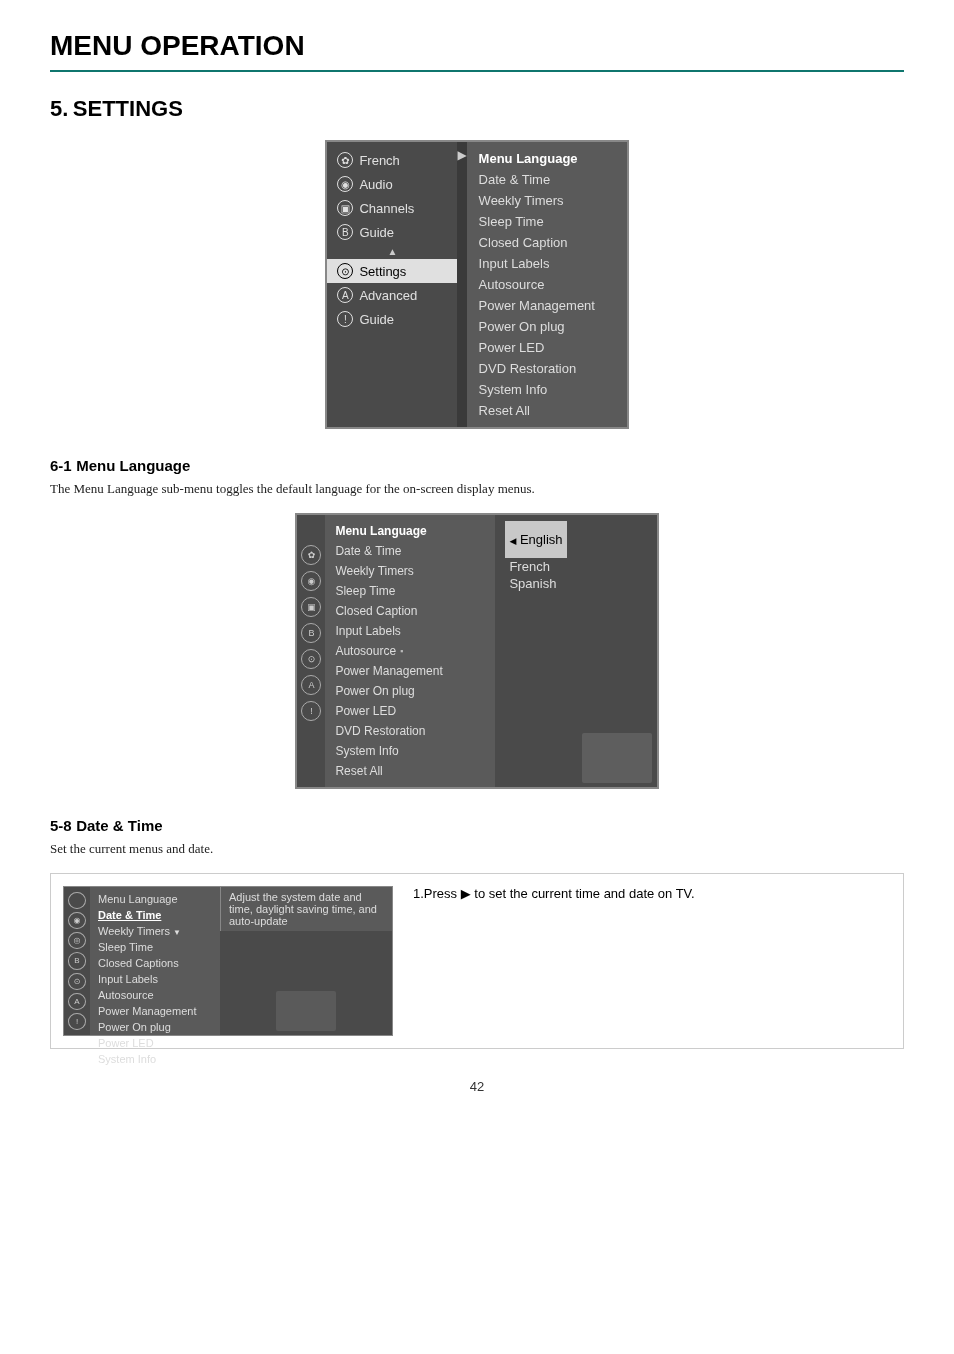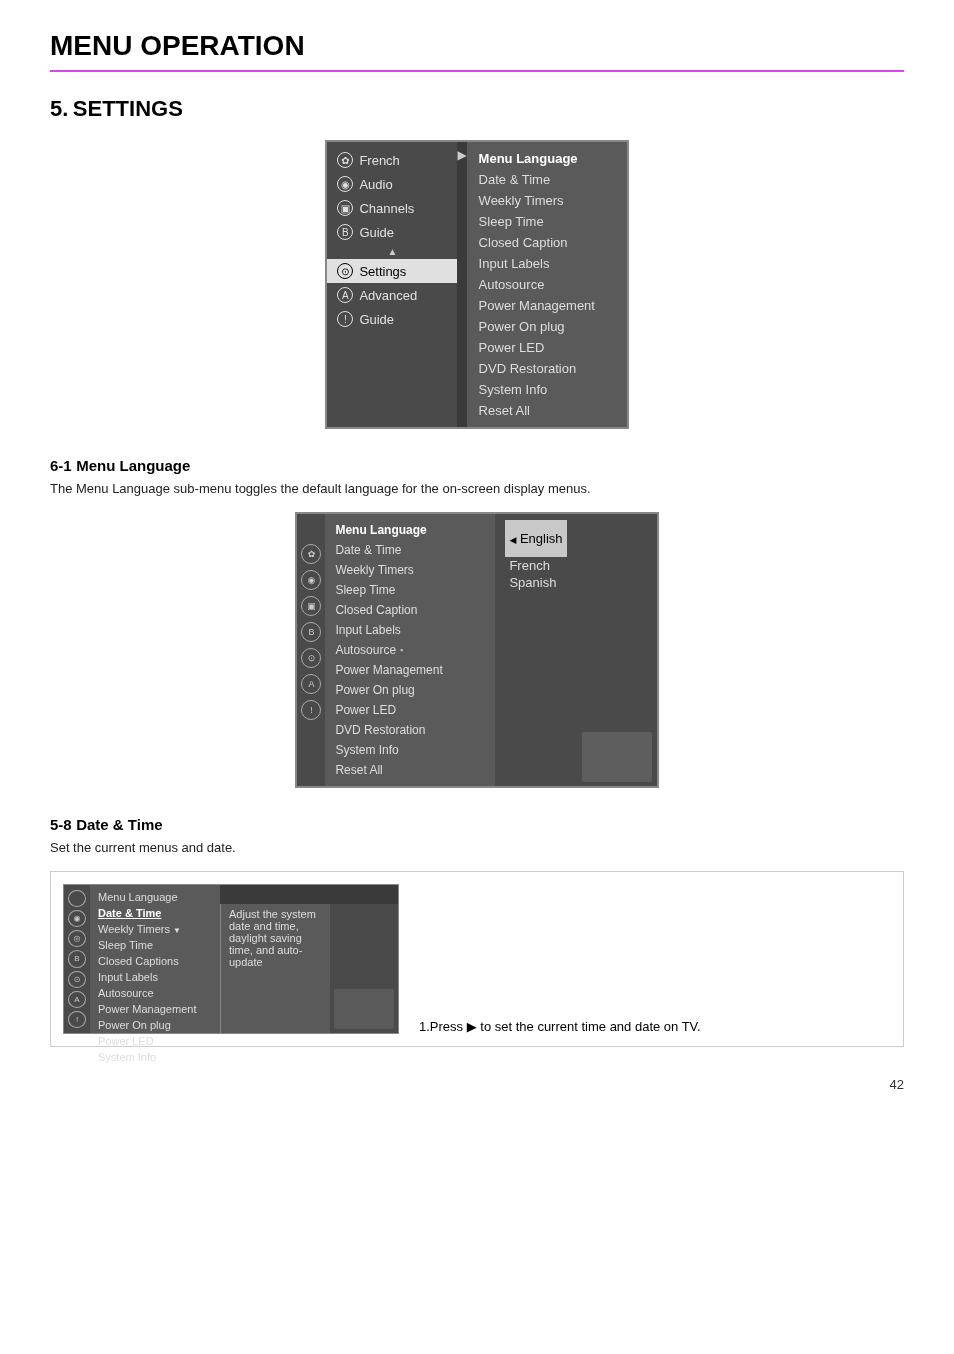--- a/index.html
+++ b/index.html
@@ -8,41 +8,42 @@
       background: #ffffff;
       width: 954px;
       min-height: 1354px;
       padding: 30px 50px;
       color: #000;
     }
 
     .page-title {
       font-size: 28px;
       font-weight: bold;
-      border-bottom: 2px solid #d946ef;
+      border-bottom: 2px solid #0f766e;
       padding-bottom: 8px;
       margin-bottom: 24px;
     }
 
     .section-title {
       font-size: 22px;
       font-weight: bold;
       margin-bottom: 16px;
     }
 
     .subsection-title {
       font-size: 15px;
       font-weight: bold;
       margin-bottom: 4px;
     }
 
     .subsection-desc {
       font-size: 13px;
       margin-bottom: 16px;
       color: #222;
+      font-family: Liberation Serif, serif;
     }
 
     
     .tv-menu-container {
       display: flex;
       justify-content: center;
       margin-bottom: 28px;
     }
 
     .tv-screen {
@@ -237,27 +238,27 @@
       padding: 4px 8px;
       font-size: 11px;
       color: #ddd;
       min-width: 110px;
       border-left: 1px solid #888;
     }
 
     .date-time-right {
       flex: 1;
       display: flex;
-      align-items: flex-end;
+      align-items: flex-start;
       padding-left: 20px;
       font-size: 13px;
     }
 
     .page-number {
-      text-align: right;
+      text-align: center;
       margin-top: 30px;
       font-size: 13px;
       color: #333;
     }
 
     .scroll-arrow {
       font-size: 10px;
       color: #ccc;
     }
   </style>
@@ -408,21 +409,21 @@
         <div class="dt-item">Sleep Time</div>
         <div class="dt-item">Closed Captions</div>
         <div class="dt-item">Input Labels</div>
         <div class="dt-item">Autosource</div>
         <div class="dt-item">Power Management</div>
         <div class="dt-item">Power On plug</div>
         <div class="dt-item">Power LED</div>
         <div class="dt-item">System Info</div>
       </div>
 
-      <div style="display:flex; flex-direction:row;margin-top:19px;">
+      <div style="display:flex; flex-direction:column;">
         <div class="dt-tooltip">Adjust the system date and time, daylight saving time, and auto-update</div>
         <div style="flex:1; background:#4a4a4a; display:flex; align-items:flex-end; justify-content:center; padding:4px;">
           <div style="width:60px; height:40px; background:#666; border-radius:2px; opacity:0.6;"></div>
         </div>
       </div>
     </div>
   </div>
 
   <div class="date-time-right">
     <span>1.Press ▶ to set the current time and date on TV.</span>

